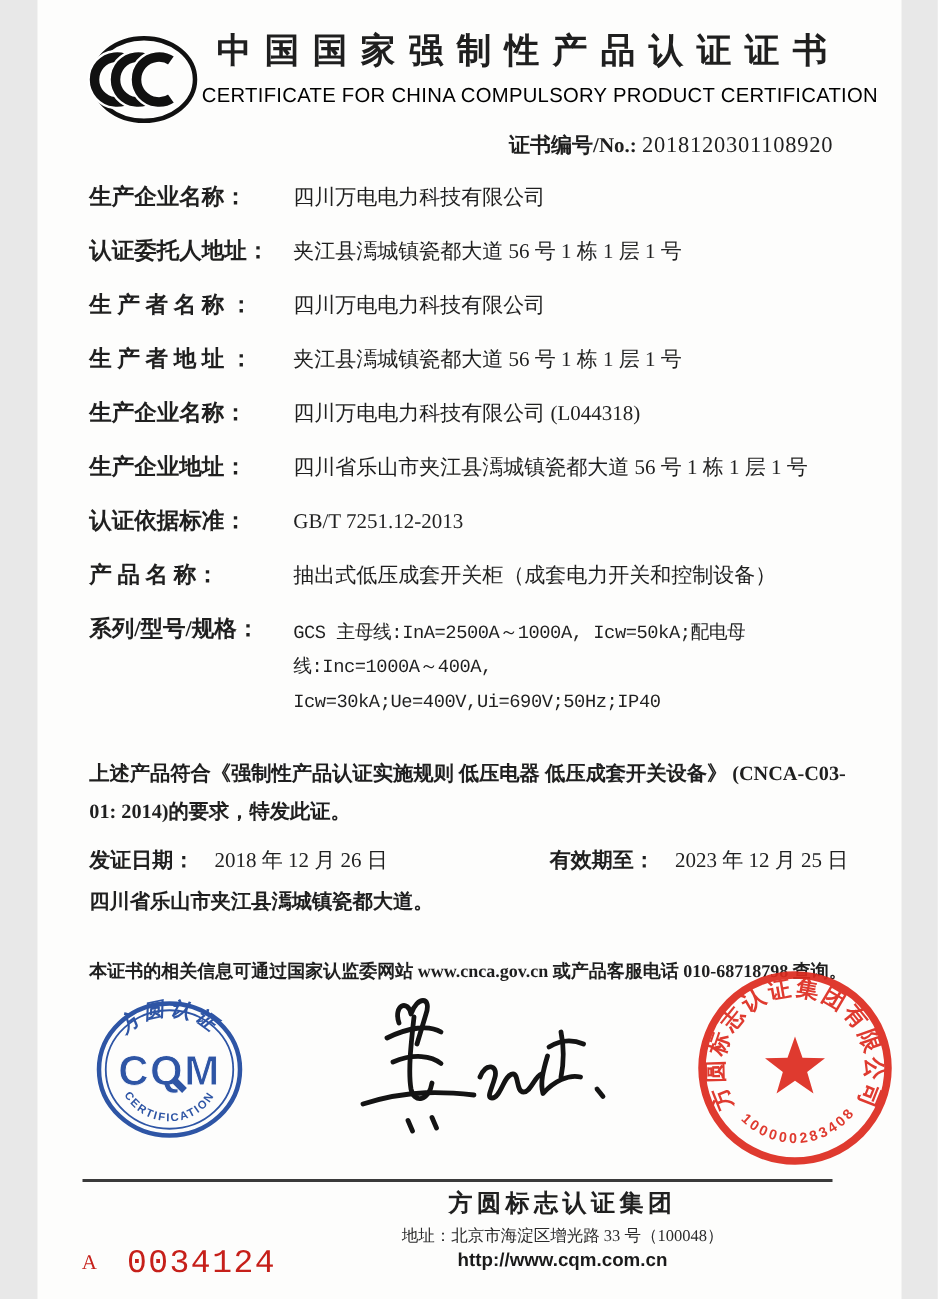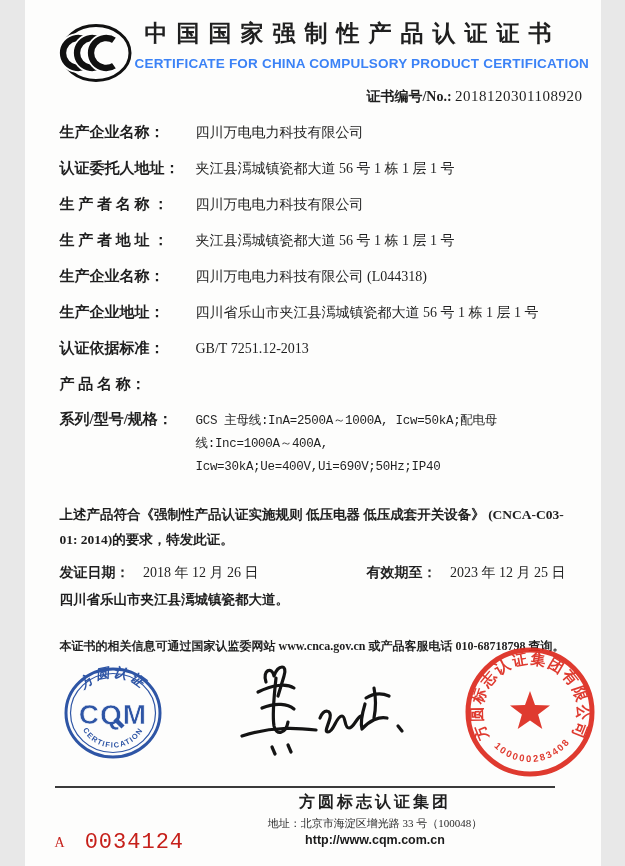--- a/index.html
+++ b/index.html
@@ -9,21 +9,21 @@
     margin:0 auto;
     background:#fdfdfc;
     font-family:"Liberation Serif","DejaVu Serif",serif;
     color:#1f1f1f;
     overflow:hidden;
   }
   
   .ccc-mark{position:absolute;left:26px;top:12px;}
   .header{padding:18px 30px 0 110px;text-align:center;}
   .title-zh{font-size:23px;font-weight:700;letter-spacing:9px;white-space:nowrap;}
-  .title-en{font-family:"Liberation Sans","DejaVu Sans",sans-serif;font-size:13.5px;font-weight:700;color:#3b82f6;margin-top:7px;letter-spacing:.2px;white-space:nowrap;text-align:right;}
+  .title-en{font-family:"Liberation Sans","DejaVu Sans",sans-serif;font-size:13.5px;font-weight:400;color:#000000;margin-top:7px;letter-spacing:.2px;white-space:nowrap;text-align:right;}
   .certno-line{margin-top:17px;text-align:right;padding-right:0;font-size:14px;}
   .certno-label{font-weight:700;}
   .certno-value{font-size:15px;letter-spacing:.5px;}
   
   .fields{padding:16px 32px 0 35px;}
   .frow{display:flex;align-items:flex-start;line-height:20px;margin-bottom:15px;}
   .flabel{flex:0 0 136px;font-size:15px;font-weight:700;white-space:nowrap;}
   .fvalue{flex:1;font-size:14px;padding-top:1px;}
   .frow.spec .fvalue{font-family:"Liberation Mono","DejaVu Sans Mono",monospace;font-size:12.5px;line-height:23px;letter-spacing:-.3px;}
   
@@ -58,21 +58,21 @@
       <path transform="translate(27,41)" d="M 10.9,-15.6 A 19,19 0 1 0 10.9,15.6 L 6.3,9.0 A 11,11 0 1 1 6.3,-9.0 Z"></path>
       <path transform="translate(41,41)" d="M 10.9,-15.6 A 19,19 0 1 0 10.9,15.6 L 6.3,9.0 A 11,11 0 1 1 6.3,-9.0 Z"></path>
       <path transform="translate(55,41)" d="M 10.9,-15.6 A 19,19 0 1 0 10.9,15.6 L 6.3,9.0 A 11,11 0 1 1 6.3,-9.0 Z"></path>
     </g>
   </svg>
 
   <div class="header">
     <div class="title-zh">中国国家强制性产品认证证书</div>
     <div class="title-en">CERTIFICATE FOR CHINA COMPULSORY PRODUCT CERTIFICATION</div>
   </div>
-  <div class="certno-line" style="padding-right:18px;">
+  <div class="certno-line" style="padding-right:45px;">
     <span class="certno-label">证书编号/No.:</span>
     <span class="certno-value">2018120301108920</span>
   </div>
 
   <div class="fields">
     <div class="frow">
       <span class="flabel">生产企业名称：</span>
       <span class="fvalue">四川万电电力科技有限公司</span>
     </div>
     <div class="frow">
@@ -94,20 +94,21 @@
     <div class="frow">
       <span class="flabel">生产企业地址：</span>
       <span class="fvalue">四川省乐山市夹江县漹城镇瓷都大道 56 号 1 栋 1 层 1 号</span>
     </div>
     <div class="frow">
       <span class="flabel">认证依据标准：</span>
       <span class="fvalue">GB/T 7251.12-2013</span>
     </div>
     <div class="frow">
       <span class="flabel">产 品 名 称：</span>
+      <span class="fvalue">抽出式低压成套开关柜（成套电力开关和控制设备）</span>
     </div>
     <div class="frow spec">
       <span class="flabel">系列/型号/规格：</span>
       <span class="fvalue">GCS 主母线:InA=2500A～1000A, Icw=50kA;配电母线:Inc=1000A～400A, Icw=30kA;Ue=400V,Ui=690V;50Hz;IP40</span>
     </div>
   </div>
 
   <div class="statement">上述产品符合《强制性产品认证实施规则 低压电器 低压成套开关设备》 (CNCA-C03-01: 2014)的要求，特发此证。</div>
 
   <div class="dates-row">

